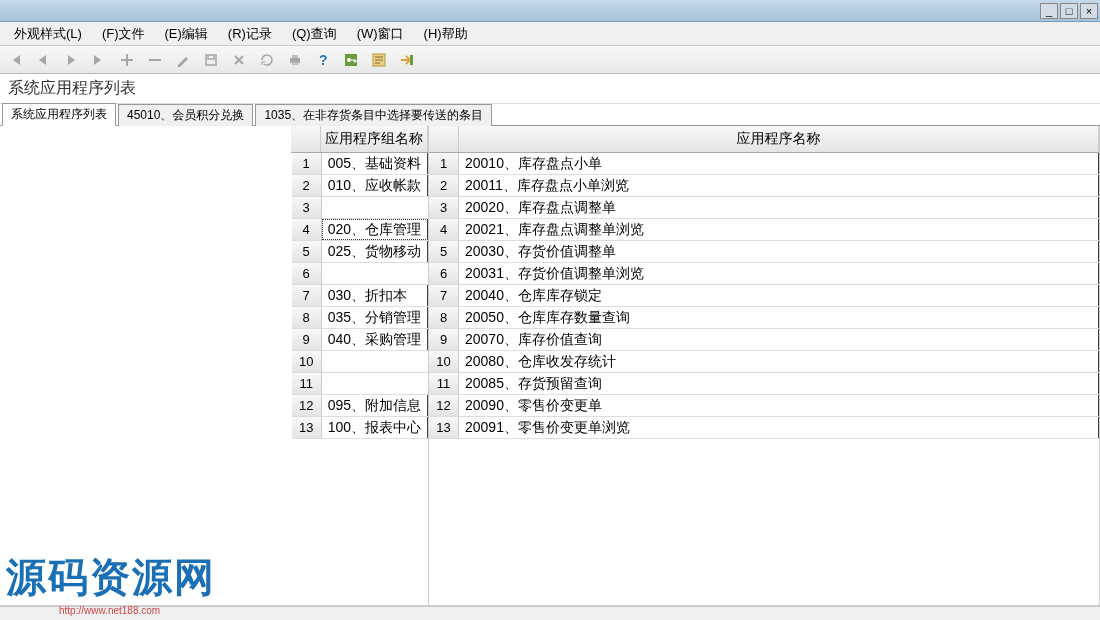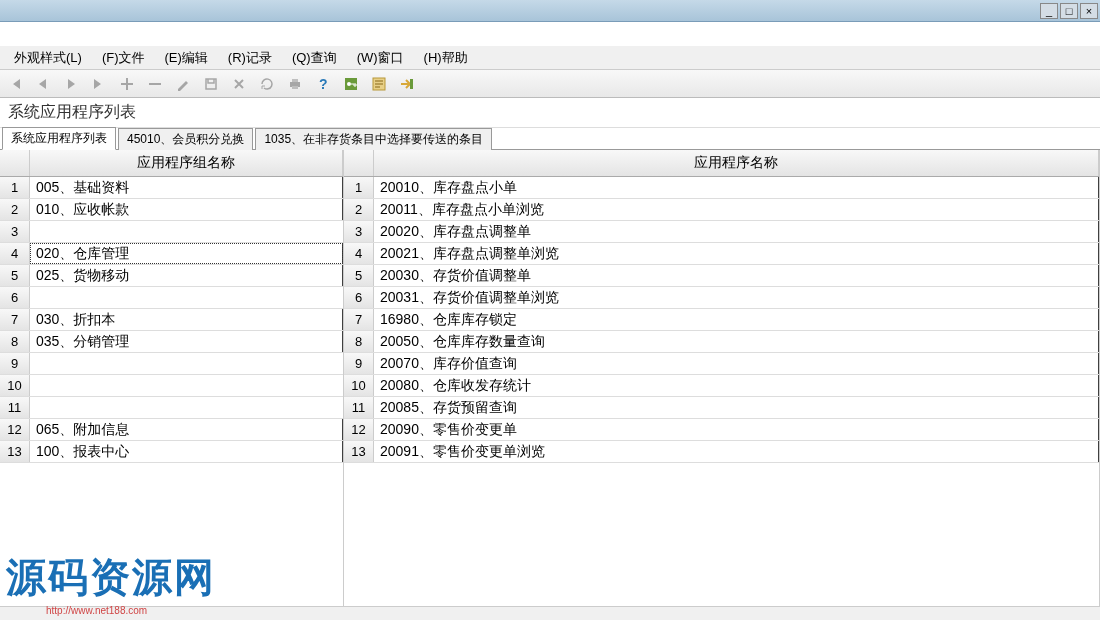--- a/index.html
+++ b/index.html
@@ -1,42 +1,42 @@
 <!DOCTYPE html>
 <html><head>
 <meta charset="utf-8">
 <style>
 * { box-sizing: border-box; margin: 0; padding: 0; }
 body { font-family: "Microsoft YaHei", SimSun, Arial, sans-serif; font-size: 13px; background: #fff; width: 1100px; height: 620px; overflow: hidden; position: relative; }
 .titlebar { height: 22px; background: linear-gradient(to bottom, #c5d9e8, #a8c4d9); display: flex; justify-content: flex-end; align-items: center; padding: 0 2px; border-bottom: 1px solid #7a9cb8; }
 .win-btn { width: 18px; height: 16px; margin-left: 2px; background: #d4dde5; border: 1px solid #888; display: flex; align-items: center; justify-content: center; font-size: 11px; cursor: pointer; }
-.menubar { height: 24px; background: #f0f0f0; border-bottom: 1px solid #ccc; display: flex; align-items: center; padding: 0 4px; margin-top: 24px; }
+.menubar { height: 24px; background: #f0f0f0; border-bottom: 1px solid #ccc; display: flex; align-items: center; padding: 0 4px; }
 .menu-item { padding: 2px 10px; cursor: pointer; }
 .toolbar { height: 28px; background: linear-gradient(to bottom, #f8f8f8, #e8e8e8); border-bottom: 1px solid #bbb; display: flex; align-items: center; padding: 0 4px; gap: 6px; }
 .tool-btn { width: 22px; height: 22px; display: flex; align-items: center; justify-content: center; cursor: pointer; border-radius: 2px; opacity: 0.7; }
 .tool-btn.active { opacity: 1; }
 .page-title { padding: 4px 8px; font-size: 16px; color: #333; border-bottom: 1px solid #ddd; }
 .tabs { height: 22px; display: flex; align-items: flex-end; padding: 0 2px; border-bottom: 1px solid #999; }
 .tab { padding: 2px 8px; border: 1px solid #999; border-bottom: none; margin-right: 2px; background: #f0f0f0; font-size: 12px; cursor: pointer; position: relative; top: 1px; }
 .tab.active { background: #fff; border-bottom: 1px solid #fff; }
 .main { display: flex; height: 480px; border-bottom: 1px solid #ccc; }
 .pane { display: flex; flex-direction: column; border-right: 1px solid #ccc; }
-.pane-left { width: 344px; }
+.pane-left { width: 429px; align-items: flex-end; }
 .pane-right { flex: 1; }
 .grid-header { display: flex; background: linear-gradient(to bottom, #f8f8f8, #e4e4e4); border-bottom: 1px solid #aaa; }
 .grid-header .row-num { width: 30px; border-right: 1px solid #ccc; }
 .grid-header .col-head { flex: 1; text-align: center; padding: 4px; font-size: 14px; border-right: 1px solid #ccc; }
 .grid-body { flex: 1; overflow: auto; }
 .grid-row { display: flex; border-bottom: 1px solid #ddd; height: 22px; align-items: stretch; }
 .row-num { width: 30px; text-align: center; background: linear-gradient(to bottom, #f8f8f8, #e4e4e4); border-right: 1px solid #ccc; font-size: 13px; display: flex; align-items: center; justify-content: center; }
 .cell { flex: 1; padding: 2px 6px; font-size: 14px; border-right: 1px solid #404040; display: flex; align-items: center; }
 .grid-row.selected .cell { outline: 1px dotted #333; outline-offset: -1px; }
 .watermark { position: absolute; bottom: 4px; left: 6px; pointer-events: none; }
 .wm-main { font-size: 40px; font-weight: bold; color: #1a6fb5; font-family: "SimHei", sans-serif; letter-spacing: 2px; }
-.wm-sub { font-size: 10px; color: #d04545; margin-left: 40px; }
+.wm-sub { font-size: 10px; color: #d04545; margin-left: 53px; }
 .statusbar { position: absolute; bottom: 0; left: 0; right: 0; height: 14px; background: #f0f0f0; border-top: 1px solid #ccc; }
 svg { width: 16px; height: 16px; }
 </style>
 </head>
 <body>
 
 <div class="titlebar">
   <div class="win-btn">_</div>
   <div class="win-btn">□</div>
   <div class="win-btn">×</div>
@@ -177,30 +177,31 @@
         <div class="grid-row">
           <div class="row-num">7</div>
           <div class="cell">030、折扣本</div>
         </div>
         <div class="grid-row">
           <div class="row-num">8</div>
           <div class="cell">035、分销管理</div>
         </div>
         <div class="grid-row">
           <div class="row-num">9</div>
+          <div class="cell">040、采购管理</div>
         </div>
         <div class="grid-row">
           <div class="row-num">10</div>
         </div>
         <div class="grid-row">
           <div class="row-num">11</div>
         </div>
         <div class="grid-row">
           <div class="row-num">12</div>
-          <div class="cell">065、附加信息</div>
+          <div class="cell">095、附加信息</div>
         </div>
         <div class="grid-row">
           <div class="row-num">13</div>
           <div class="cell">100、报表中心</div>
         </div>
       </div>
   </div>
   <div class="pane pane-right">
     <div class="grid-header">
       <div class="row-num"></div>
@@ -226,21 +227,21 @@
         <div class="grid-row">
           <div class="row-num">5</div>
           <div class="cell">20030、存货价值调整单</div>
         </div>
         <div class="grid-row">
           <div class="row-num">6</div>
           <div class="cell">20031、存货价值调整单浏览</div>
         </div>
         <div class="grid-row">
           <div class="row-num">7</div>
-          <div class="cell">16980、仓库库存锁定</div>
+          <div class="cell">20040、仓库库存锁定</div>
         </div>
         <div class="grid-row">
           <div class="row-num">8</div>
           <div class="cell">20050、仓库库存数量查询</div>
         </div>
         <div class="grid-row">
           <div class="row-num">9</div>
           <div class="cell">20070、库存价值查询</div>
         </div>
         <div class="grid-row">

